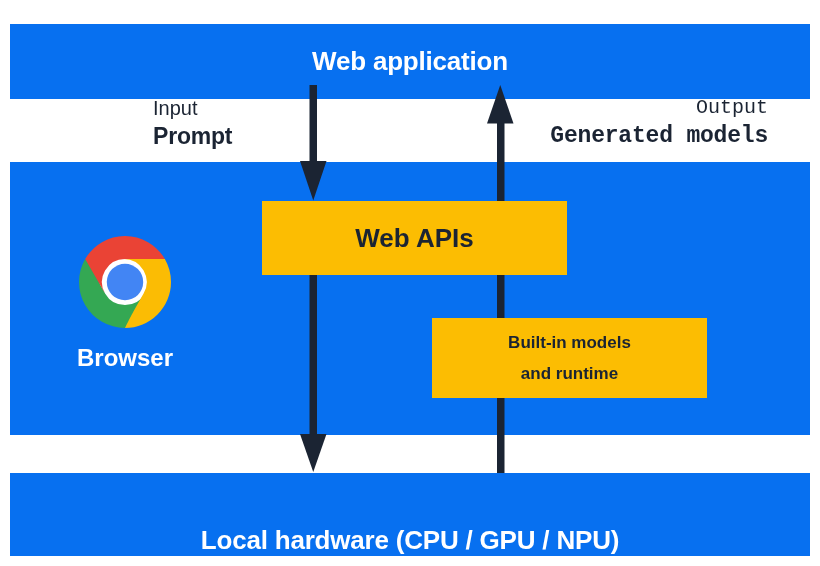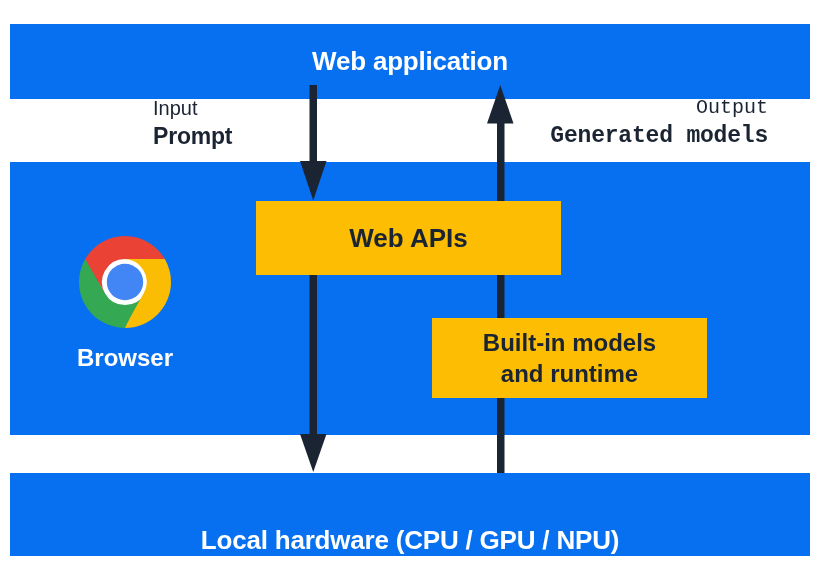--- a/index.html
+++ b/index.html
@@ -62,22 +62,22 @@
     background: var(--box-yellow);
     z-index: 3;
     display: flex;
     flex-direction: column;
     align-items: center;
     justify-content: center;
     color: var(--ink-navy);
     font-weight: bold;
     text-align: center;
   }
-  .web-apis-box { left: 256px; top: 201px; width: 305px; height: 74px; font-size: 26px; }
-  .builtin-box  { left: 432px; top: 318px; width: 275px; height: 80px; font-size: 24px; line-height: 31px; }
+  .web-apis-box { left: 262px; top: 201px; width: 305px; height: 74px; font-size: 26px; }
+  .builtin-box  { left: 432px; top: 318px; width: 275px; height: 80px; font-size: 17px; line-height: 31px; }
 
   .chrome-logo-wrap {
     position: absolute;
     left: 79px; top: 236px;
     width: 92px; height: 92px;
     z-index: 3;
   }
   .chrome-ring   { fill: var(--chrome-ring); }
   .chrome-green  { fill: var(--chrome-green); }
   .chrome-yellow { fill: var(--chrome-yellow); }

